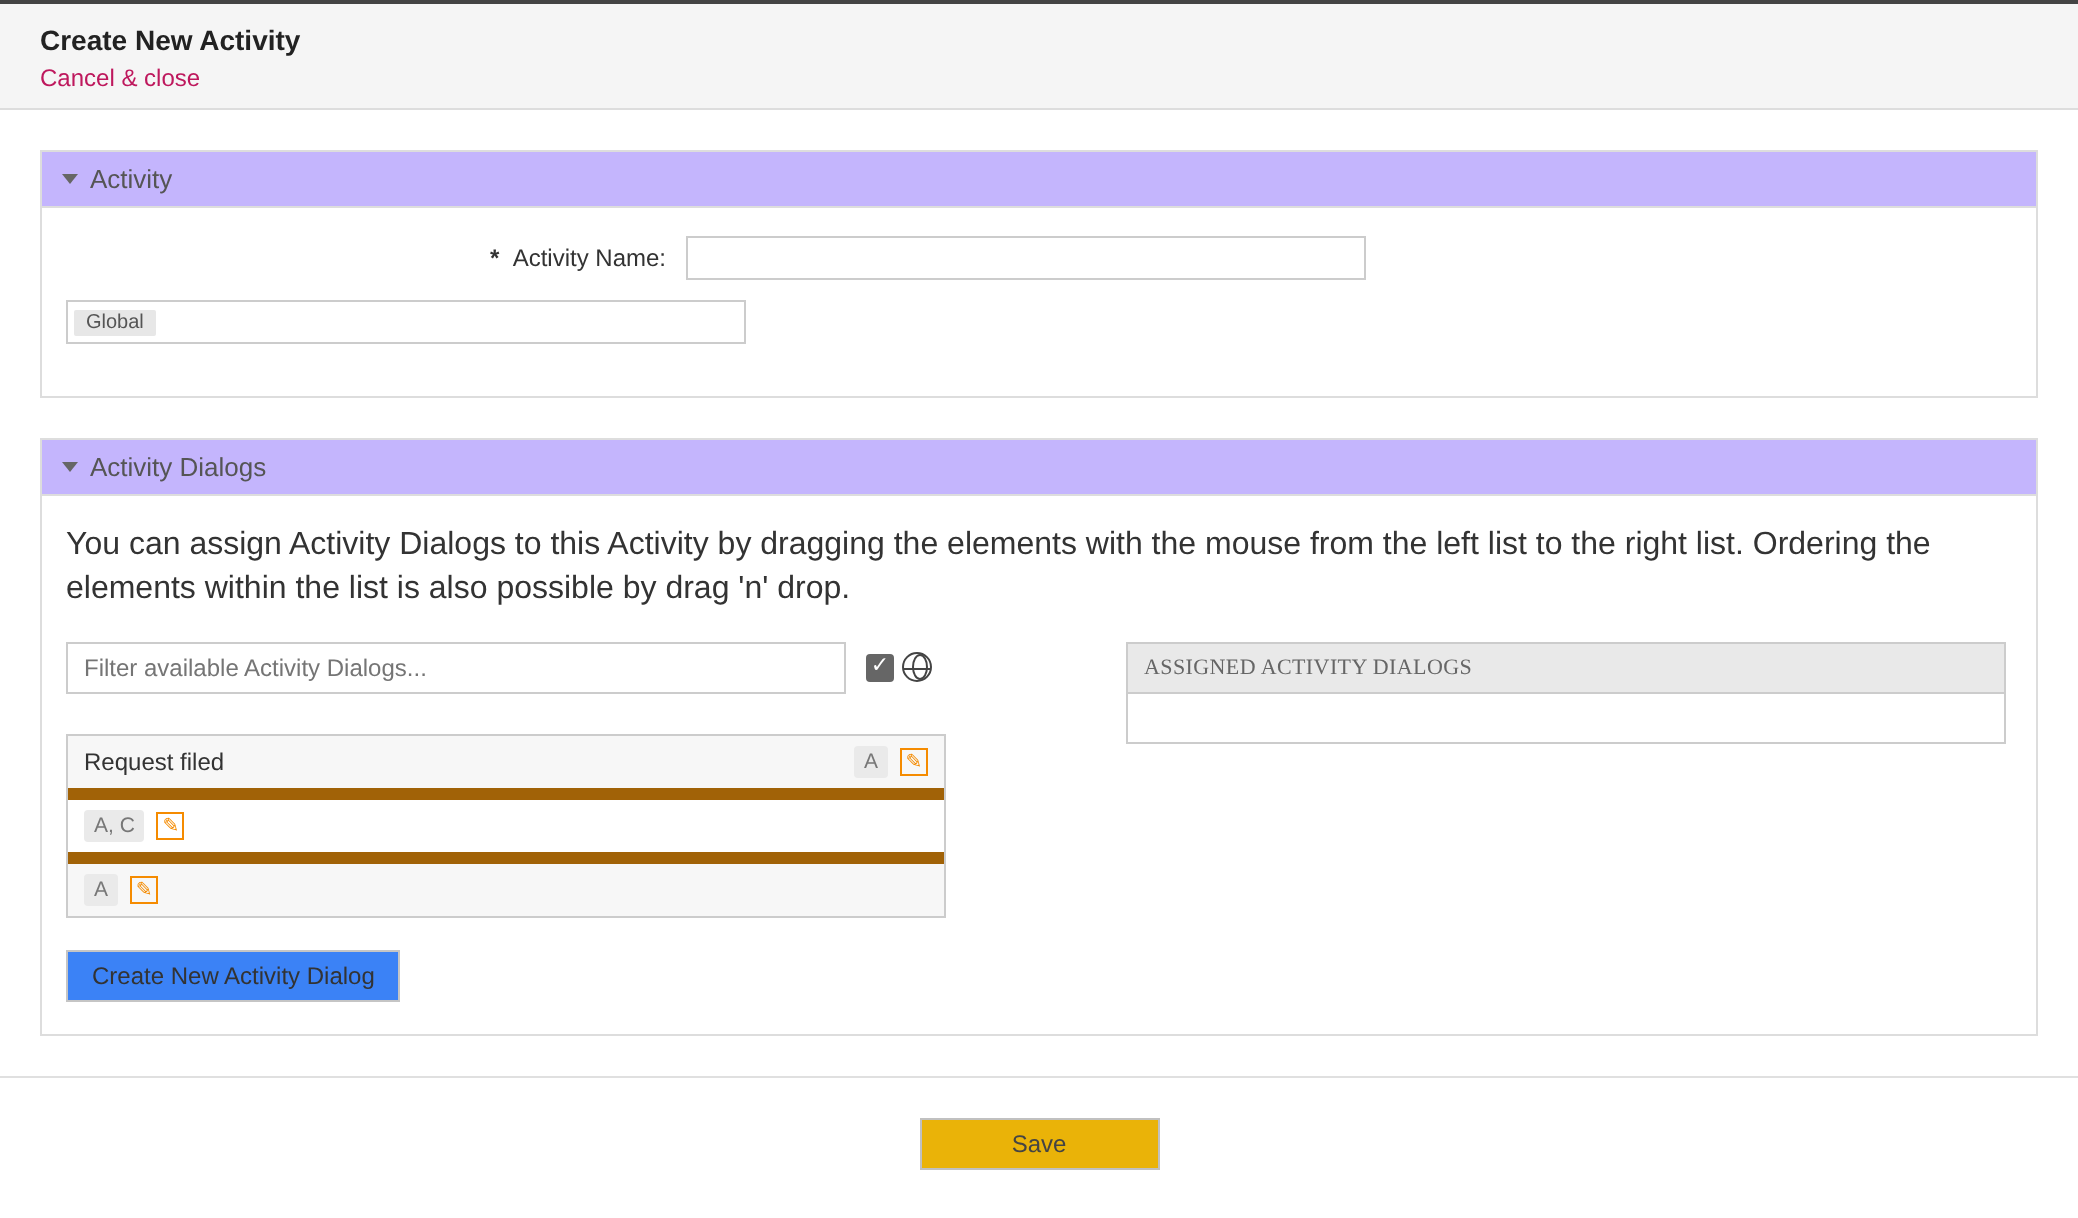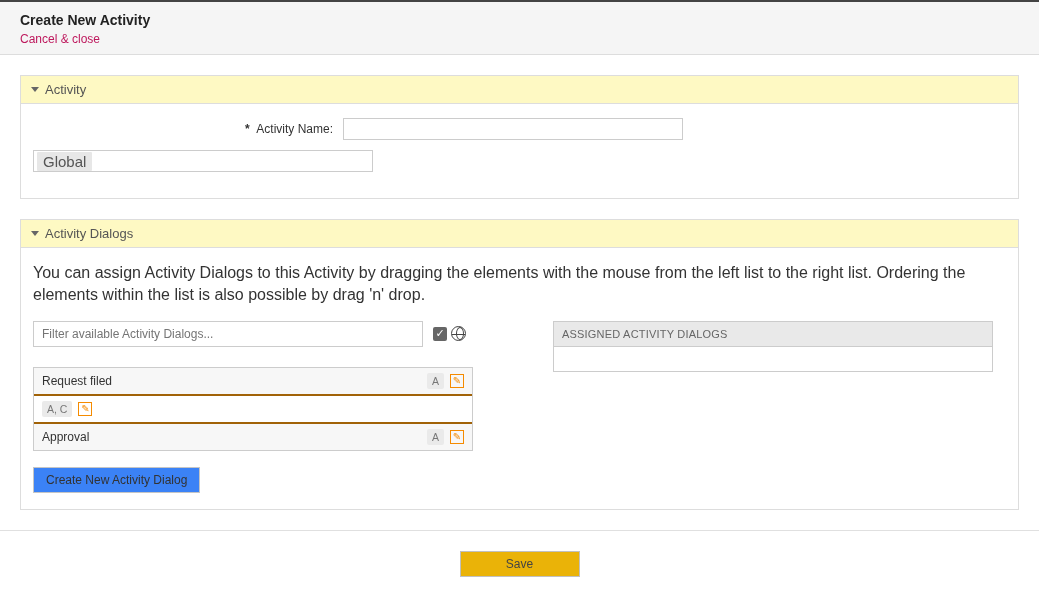--- a/index.html
+++ b/index.html
@@ -32,21 +32,21 @@
   }
   .page {
     padding: 20px 20px 0 20px;
   }
   .panel {
     border: 1px solid #ddd;
     background: #fff;
     margin-bottom: 20px;
   }
   .panel-head {
-    background: #fef9c3;
+    background: #c4b5fd;
     border-bottom: 1px solid #ddd;
     padding: 6px 10px;
     font-size: 13px;
     color: #555;
     display: flex;
     align-items: center;
     gap: 6px;
   }
   .panel-body {
     padding: 14px 12px 16px 12px;
@@ -79,33 +79,33 @@
     height: 22px;
     border: 1px solid #ccc;
     padding: 2px 3px;
     box-sizing: border-box;
     display: flex;
     align-items: center;
   }
   .scope-chip {
     background: #e7e7e7;
     color: #555;
-    font-size: 15px;
+    font-size: 10px;
     padding: 1px 6px;
     border-radius: 1px;
   }
   .help-text {
     font-size: 16px;
     color: #333;
     margin: 0 0 14px 0;
     line-height: 1.4;
   }
   .dialogs-row {
     display: flex;
-    gap: 20px;
+    gap: 30px;
     align-items: flex-start;
   }
   .left-col {
     width: 440px;
   }
   .filter-input {
     width: 390px;
     height: 26px;
     border: 1px solid #ccc;
     padding: 0 8px;
@@ -140,26 +140,27 @@
   .list-box {
     border: 1px solid #ccc;
   }
   .list-header {
     background: #e9e9e9;
     padding: 6px 8px;
     font-size: 11px;
     color: #666;
     letter-spacing: 0.2px;
     border-bottom: 1px solid #ccc;
+    font-family: Liberation Serif, serif;
   }
   .list-row {
     display: flex;
     align-items: center;
     padding: 5px 8px;
-    border-bottom: 2px solid #a16207;
+    border-bottom: 6px solid #a16207;
     font-size: 12px;
   }
   .list-row:nth-child(odd) { background: #f7f7f7; }
   .list-row:last-child { border-bottom: none; }
   .list-row .name { flex: 1; }
   .tag {
     background: #eaeaea;
     color: #777;
     font-size: 10.5px;
     padding: 2px 5px;
@@ -273,21 +274,20 @@
                 <div class="list-row">
                   <span class="name">Request filed</span>
                   <span class="tag">A</span>
                   <span class="edit-icon">✎</span>
                 </div>
                 <div class="list-row">
                   <span class="tag">A, C</span>
                   <span class="edit-icon">✎</span>
                 </div>
                 <div class="list-row">
-                  <span class="name">Approval</span>
                   <span class="tag">A</span>
                   <span class="edit-icon">✎</span>
                 </div>
               </div>
           </div>
 
           <div class="btn-row">
             <button class="btn">Create New Activity Dialog</button>
           </div>
         </div>

